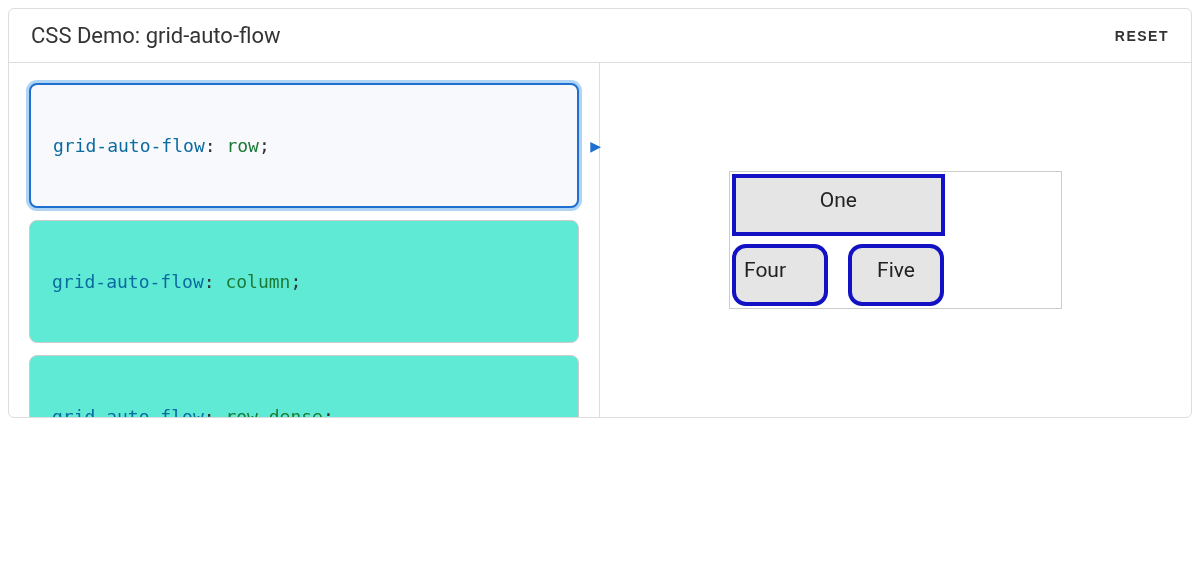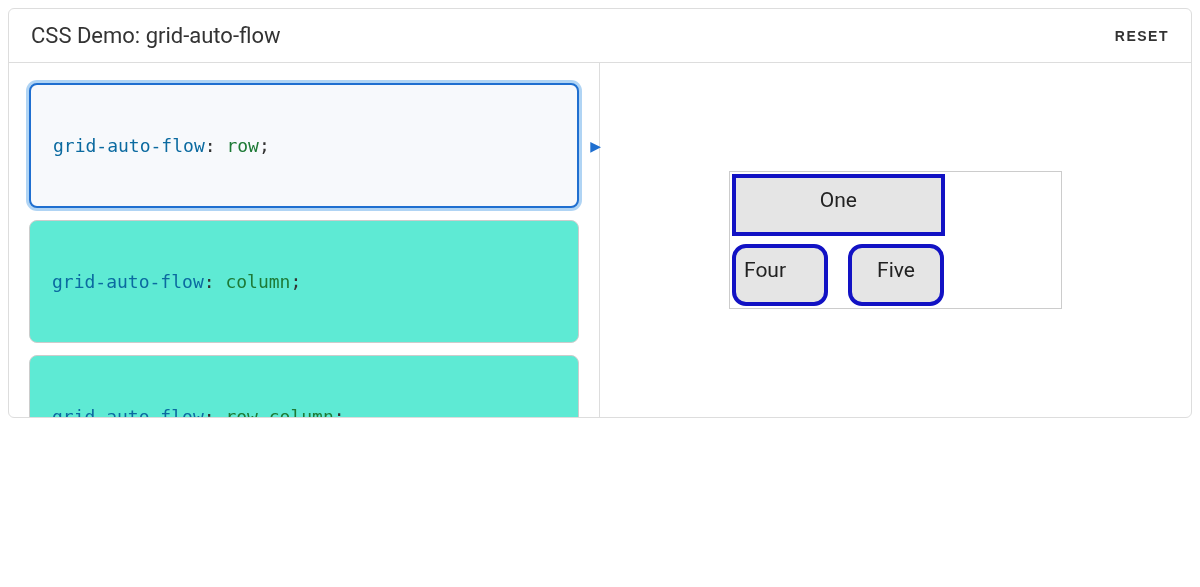--- a/index.html
+++ b/index.html
@@ -146,21 +146,21 @@
       </div>
 
       <div class="code-row">
         <div class="code-option">
           <span class="tok-prop">grid-auto-flow</span><span class="tok-punc">: </span><span class="tok-val">column</span><span class="tok-punc">;</span>
         </div>
       </div>
 
       <div class="code-row">
         <div class="code-option">
-          <span class="tok-prop">grid-auto-flow</span><span class="tok-punc">: </span><span class="tok-val">row column</span><span class="tok-punc">;</span>
+          <span class="tok-prop">grid-auto-flow</span><span class="tok-punc">: </span><span class="tok-val">row dense</span><span class="tok-punc">;</span>
         </div>
       </div>
 
     </div>
 
     <div class="right-panel">
       <div class="grid-demo">
         <div class="grid-item item-one">One</div>
         <div class="row3">
           <div class="grid-item item-four-alt">Four</div>

